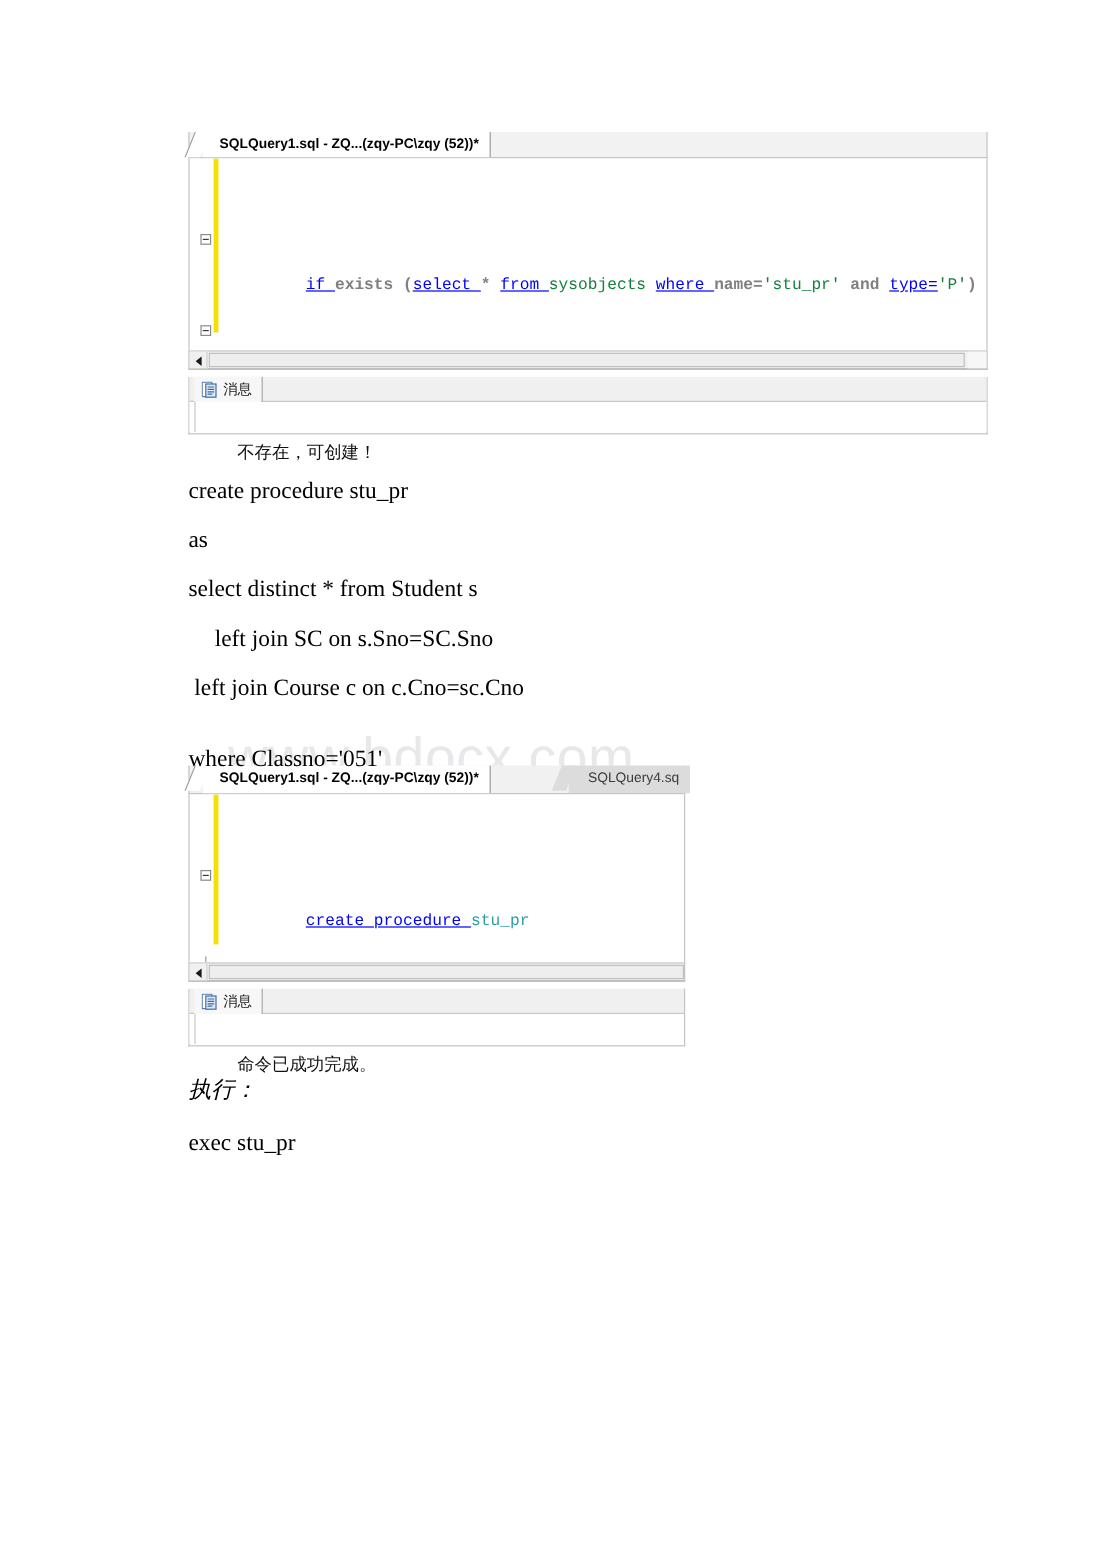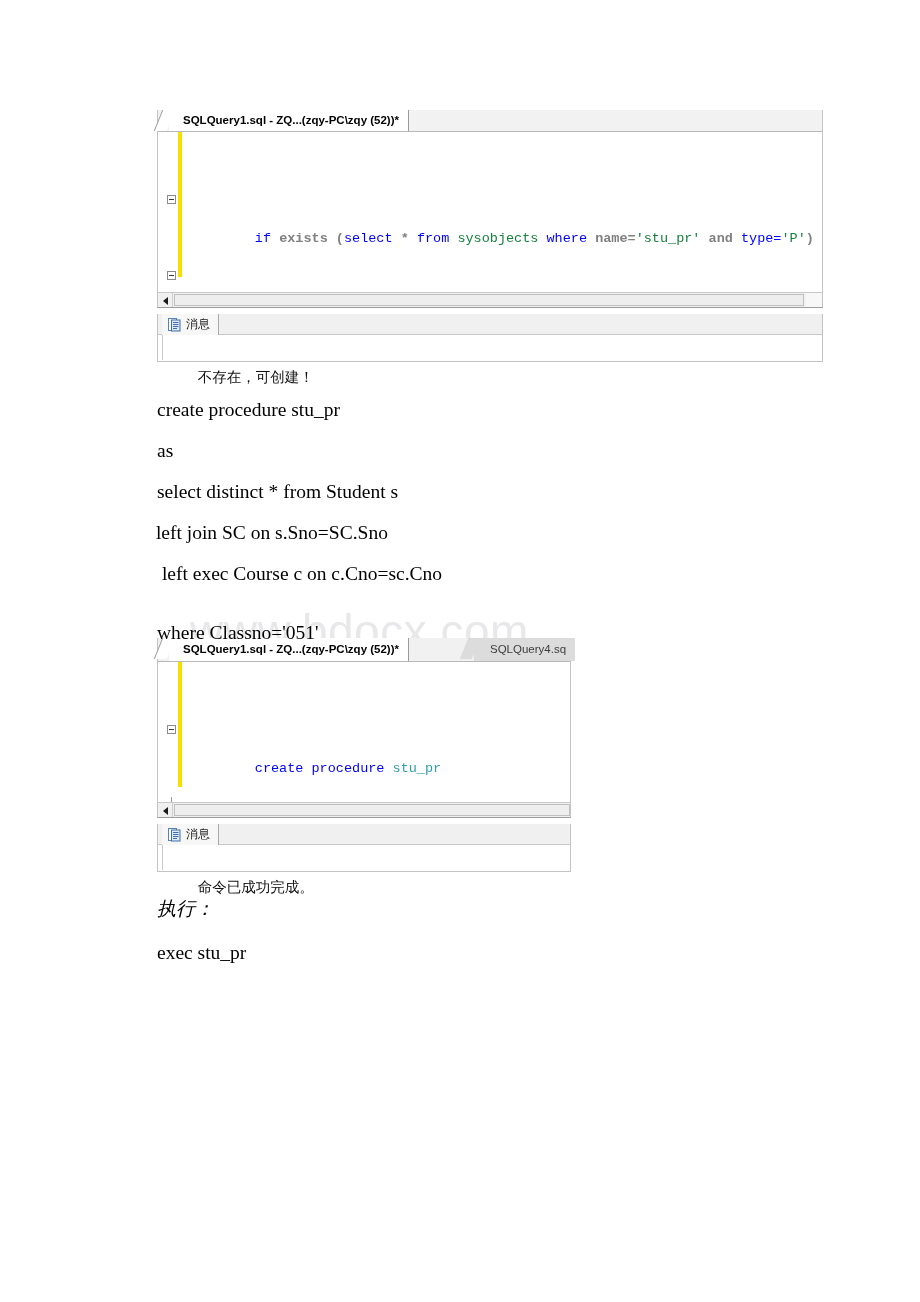--- a/index.html
+++ b/index.html
@@ -158,21 +158,21 @@
   .foldline {
     position: absolute;
     left: 13px;
     top: 0;
     bottom: 0;
     width: 1px;
     background: #9a9a9a;
   }
 
   
-  .k   { color: #0000ff; }           
+  .k   { color: #0000ff; text-decoration: underline; }           
   .g   { color: #808080; font-weight: bold; }           
   .tbl { color: #15803d; }           
   .tl  { color: #2e9ea6; }           
   .s   { color: #15803d; }           
   .cjk { font-family: "DejaVu Sans", sans-serif; }
 
   
   .hscroll {
     position: relative;
     height: 16px;
@@ -336,22 +336,22 @@
       <div class="res-leftline"></div>
       <span>不存在，可创建！</span>
     </div>
   </div>
 
 </div>
 
 <div class="doc-line" style="left:157px; top:398px;">create procedure stu_pr</div>
 <div class="doc-line" style="left:157px; top:439px;">as</div>
 <div class="doc-line" style="left:157px; top:480px;">select distinct * from Student s</div>
-<div class="doc-line" style="left:151px; top:521px;"> left join SC on s.Sno=SC.Sno</div>
-<div class="doc-line" style="left:157px; top:562px;"> left exec Course c on c.Cno=sc.Cno</div>
+<div class="doc-line" style="left:174px; top:521px;"> left join SC on s.Sno=SC.Sno</div>
+<div class="doc-line" style="left:157px; top:562px;"> left join Course c on c.Cno=sc.Cno</div>
 <div class="doc-line" style="left:157px; top:621px;text-align:center;">where Classno='051'</div>
 
 <div class="ssms" style="left:157px; top:638px; width:414px;">
 
   <div class="tabstrip wide" style="border-left:1px solid #c3c3c3; border-right:1px solid #c3c3c3; height:23px;">
     <div class="tab active" style="left:11px; height:23px; line-height:23px;">
       <span>SQLQuery1.sql - ZQ...(zqy-PC\zqy (52))*</span>
     </div>
     <div class="tab inactive" style="left:316px; height:23px; line-height:23px;">
       <span>SQLQuery4.sq</span>

